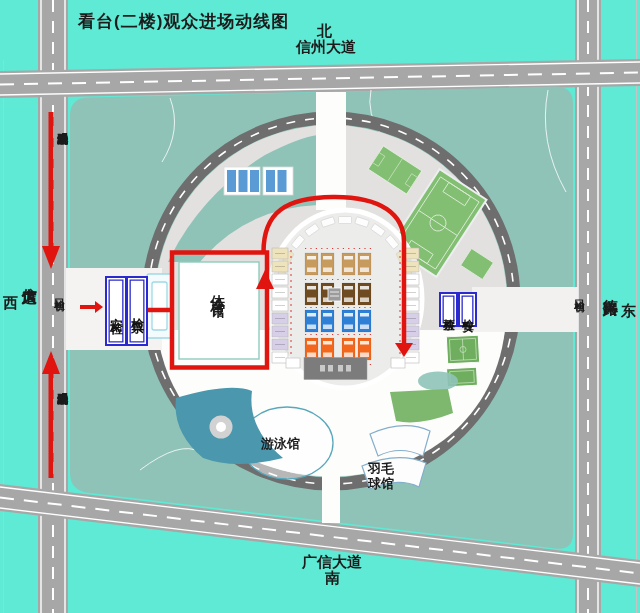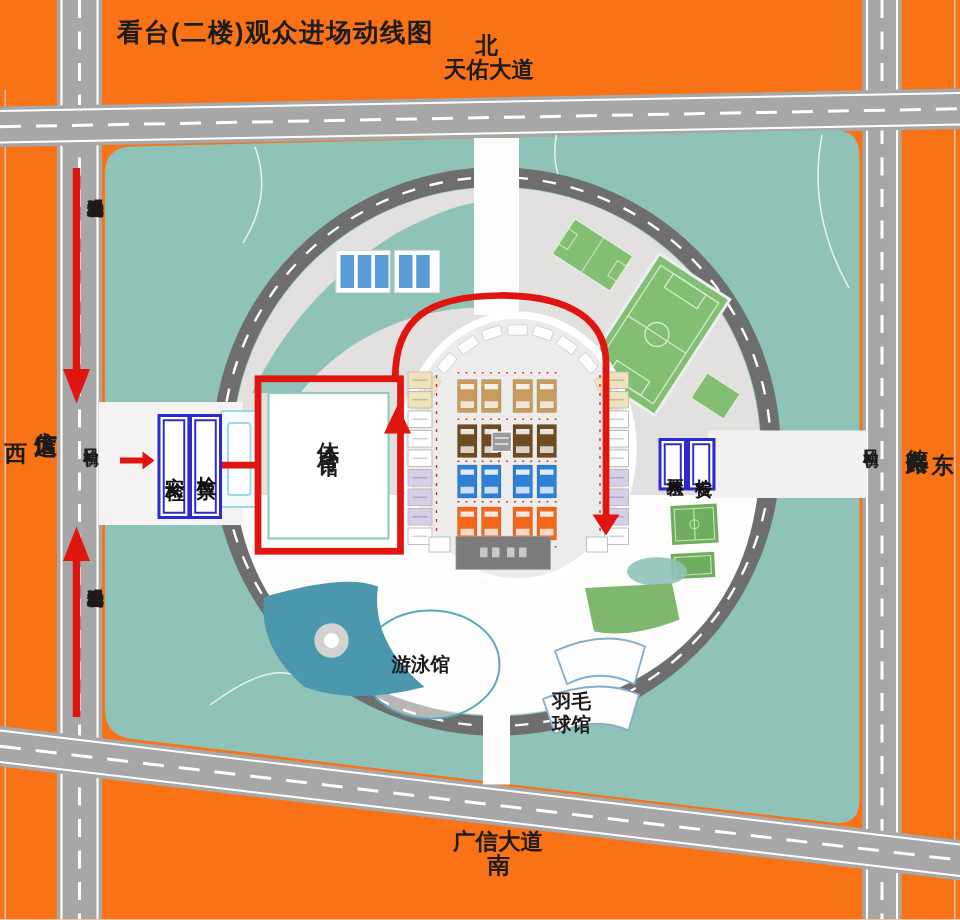--- a/index.html
+++ b/index.html
@@ -1,33 +1,33 @@
 <!DOCTYPE html>
 <html style="--teal: #8fc3b8; --road: #a7a7a7; --ring: #6e6e6e; --plaza: #e3e1df; --red: #e0150f; --blue: #2a2ace; --pool: #4b97ad; --field: #82bf72; --fielddark: #6fae5f; --court: #5b9bd5; --tan: #c79a5e; --brown: #6f4b22; --seatblue: #2e7fd6; --orange: #f2671c; --stage: #7c7c7c; --cream: #eee3bb; --lav: #d7cfe8; --cyan: #9fd9e6; --gymborder: #8fccbc;"><head>
 <meta charset="utf-8">
 <style>
   html,body{margin:0;padding:0;background:#fff;}
   body{font-family:"Liberation Sans","DejaVu Sans",sans-serif;}
-  #canvas{position:relative;width:640px;height:613px;background:#f97316;overflow:hidden;}
+  #canvas{position:relative;width:640px;height:613px;background:#5eead4;overflow:hidden;}
   #canvas svg{position:absolute;left:0;top:0;}
   .lbl{position:absolute;color:#1c1c1c;font-weight:bold;white-space:nowrap;line-height:1.15;}
   .vert{writing-mode:vertical-rl;text-orientation:upright;letter-spacing:1px;}
   .title{font-size:17px;letter-spacing:1px;}
   .road{font-size:15px;}
   .compass{font-size:15px;}
   .routetxt{font-size:11px;letter-spacing:0;}
   .gate{font-size:10.5px;letter-spacing:0;}
   .bluebox{position:absolute;background:#fff;border:2px solid var(--blue);
     box-shadow:inset 0 0 0 1.5px #fff, inset 0 0 0 2.8px var(--blue);
     display:flex;align-items:center;justify-content:center;
     writing-mode:vertical-rl;text-orientation:upright;
     font-weight:bold;color:#111;}
   .bb-big{font-size:13px;letter-spacing:4px;}
   .bb-small{font-size:11.5px;letter-spacing:0;}
-  .venue{font-size:13px;font-family:Liberation Mono, monospace;}
+  .venue{font-size:13px;}
   .gym{writing-mode:vertical-rl;text-orientation:upright;font-size:14.5px;letter-spacing:4px;}
   .wrap2{white-space:normal;width:29px;line-height:15px;}
 </style>
 </head>
 <body>
 
 <div id="canvas">
 
 <svg width="640" height="613" viewBox="0 0 640 613">
   <defs>
@@ -262,21 +262,21 @@
     <polygon points="51,351 42,374 60,374"></polygon>
     <polygon points="103,307 95,301 95,313"></polygon>
     <polygon points="265,270 256,289 274,289"></polygon>
     <polygon points="404,357 395,343 413,343"></polygon>
   </g>
 </svg>
 
 <div class="lbl title" style="left:78px;top:12px;">看台(二楼)观众进场动线图</div>
 
 <div class="lbl compass" style="left:317px;top:22px;">北</div>
-<div class="lbl road" style="left:296px;top:38px;">天佑大道</div>
+<div class="lbl road" style="left:296px;top:38px;">信州大道</div>
 
 <div class="lbl compass" style="left:3px;top:294px;">西</div>
 <div class="lbl road vert" style="left:21px;top:275px;">广信大道</div>
 
 <div class="lbl compass" style="left:621px;top:302px;">东</div>
 <div class="lbl road vert" style="left:602px;top:287px;">德兴路</div>
 
 <div class="lbl road" style="left:302px;top:553px;">广信大道</div>
 <div class="lbl compass" style="left:325px;top:569px;">南</div>
 

